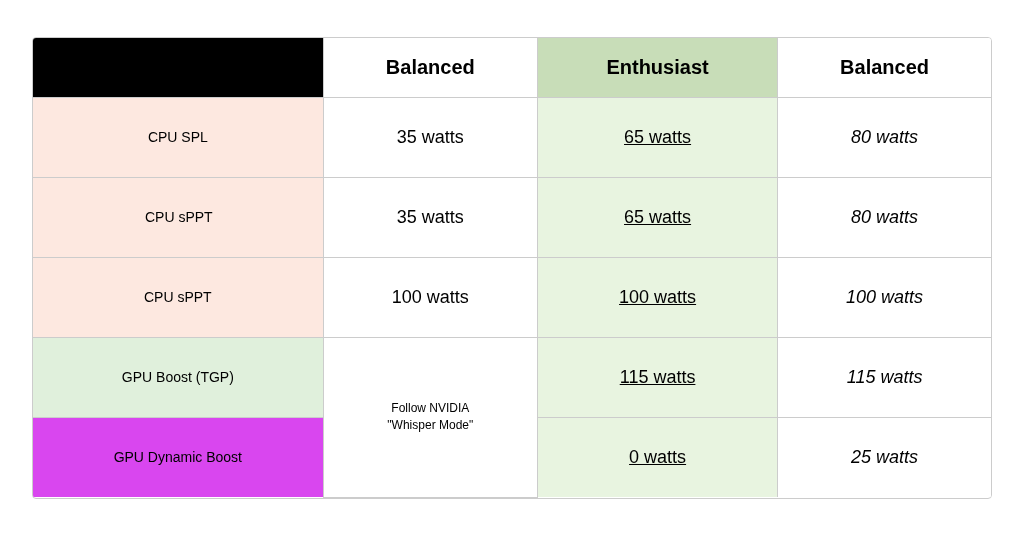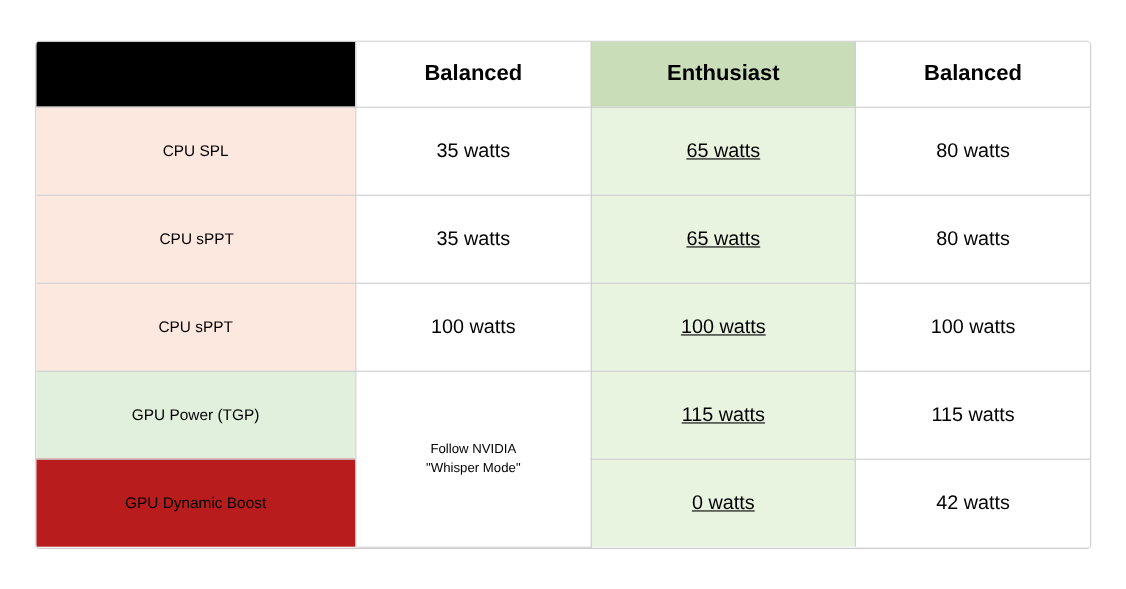--- a/index.html
+++ b/index.html
@@ -54,20 +54,21 @@
       font-size: 18px;
       text-align: center;
       padding: 0 10px;
       border-right: 1px solid #cccccc;
       border-bottom: 1px solid #cccccc;
       vertical-align: middle;
     }
 
     tbody tr td:last-child {
       border-right: none;
+      font-style: italic;
     }
 
     thead tr th:last-child {
       border-right: none;
     }
 
     tbody tr td.row-label {
       background: #fde8e0;
       font-size: 14px;
       text-align: center;
@@ -131,25 +132,25 @@
           <td class="col-enthusiast">65 watts</td>
           <td class="col-overboost">80 watts</td>
         </tr>
         <tr class="row-cpu-fppt">
           <td class="row-label" style="background: rgb(253, 232, 224);">CPU sPPT</td>
           <td class="col-balanced">100 watts</td>
           <td class="col-enthusiast">100 watts</td>
           <td class="col-overboost">100 watts</td>
         </tr>
         <tr class="row-gpu-power">
-          <td class="row-label" style="background: rgb(224, 240, 220);">GPU Power (TGP)</td>
+          <td class="row-label" style="background: rgb(224, 240, 220);">GPU Boost (TGP)</td>
           <td rowspan="2" class="td-gpu-merged col-balanced">Follow NVIDIA<br>"Whisper Mode"</td>
           <td class="col-enthusiast">115 watts</td>
           <td class="col-overboost">115 watts</td>
         </tr>
         <tr class="row-gpu-boost">
-          <td class="row-label" style="background: #b91c1c;">GPU Dynamic Boost</td>
+          <td class="row-label" style="background: #d946ef;">GPU Dynamic Boost</td>
           <td class="col-enthusiast">0 watts</td>
-          <td class="col-overboost">42 watts</td>
+          <td class="col-overboost">25 watts</td>
         </tr>
       </tbody>
   </table>
 </div>
 
 </body></html>

